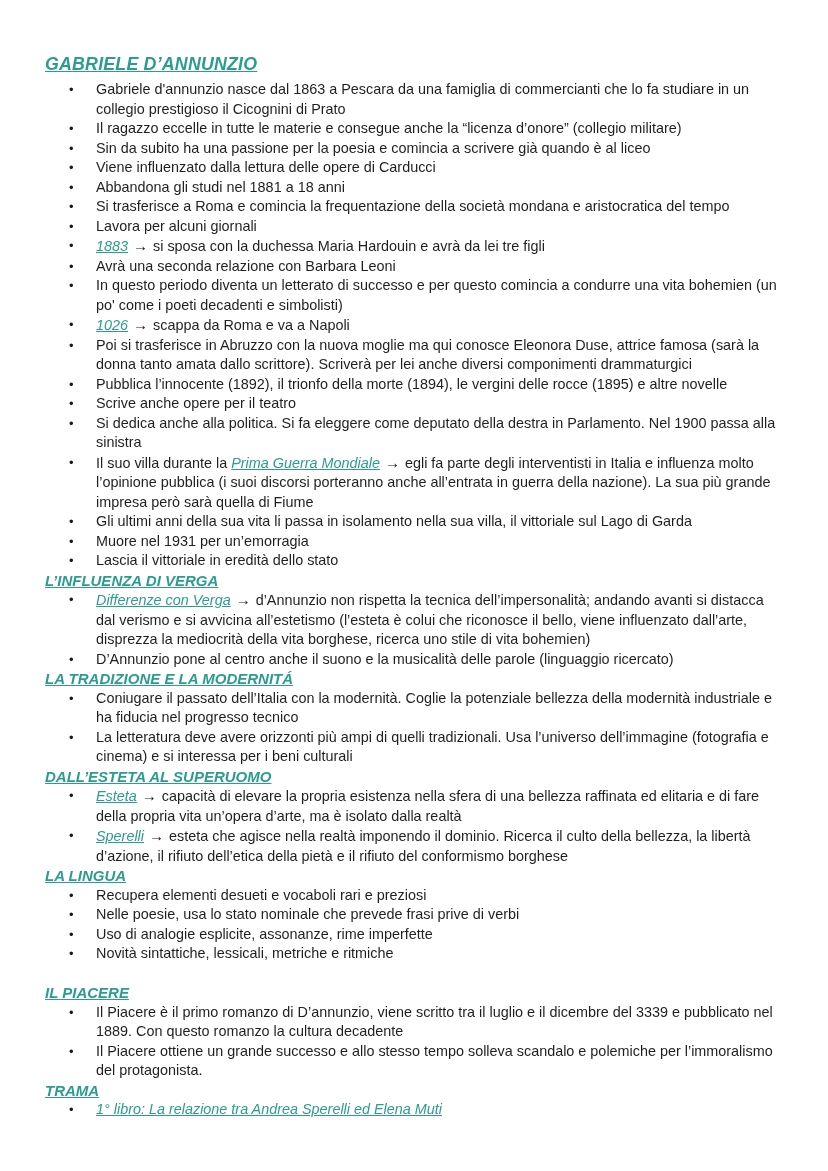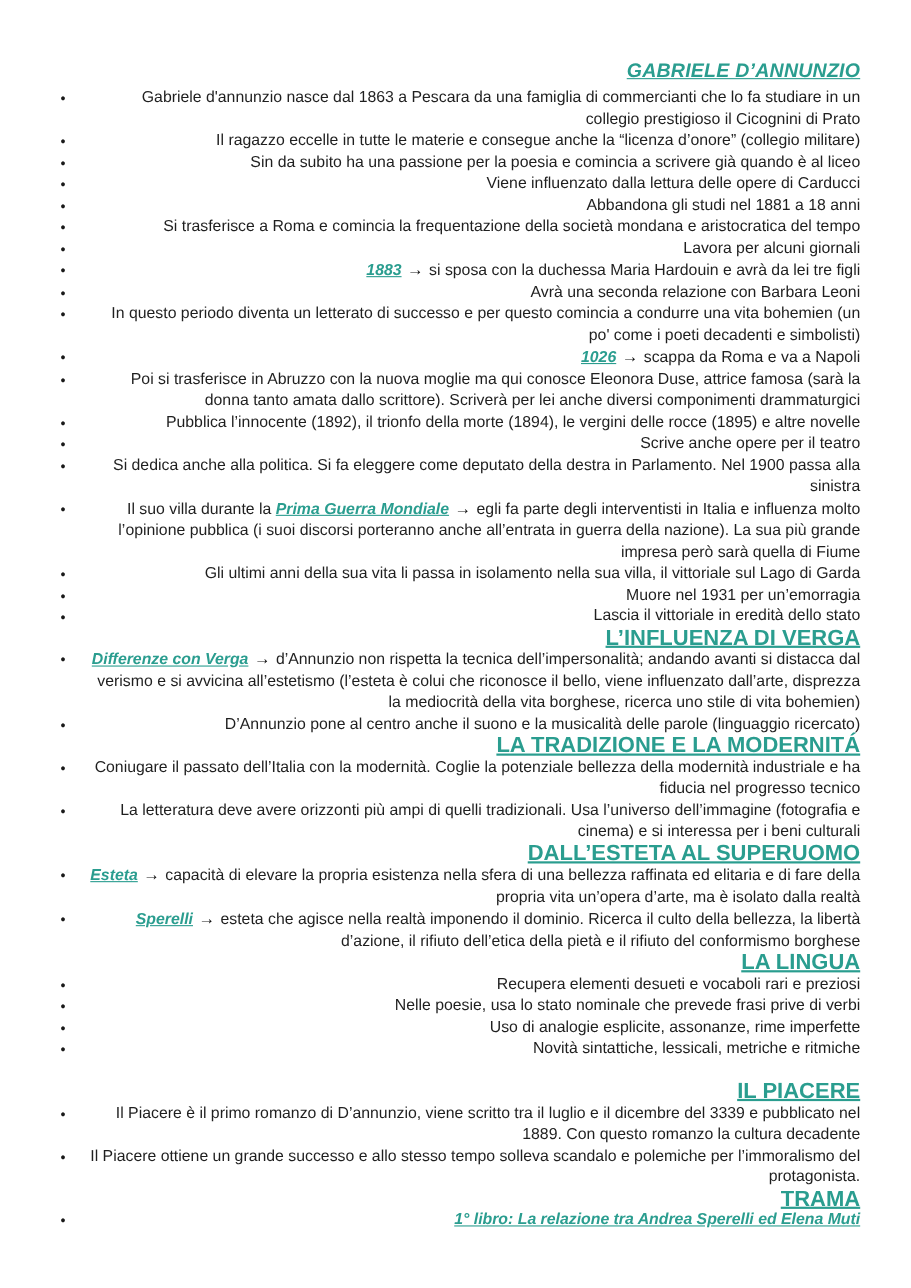--- a/index.html
+++ b/index.html
@@ -1,58 +1,58 @@
 <!DOCTYPE html>
 <html lang="it" style="--accent: #2a9d8f; --text: #1f1f1f;"><head>
 <meta charset="utf-8">
 <style>
   html,body { margin:0; padding:0; background:#ffffff; }
   .page {
     position:relative;
     width:828px; height:1171px;
     background:#ffffff;
     box-sizing:border-box;
-    padding:52px 46px 0 31px;
+    padding:52px 46px 0 45px;
     font-family:"Liberation Sans", sans-serif;
     color:var(--text,#1f1f1f);
     overflow:hidden;
-    text-align:right;
   }
   .title {
     color:var(--accent,#2a9d8f);
     font-size:17.8px;
     font-weight:bold;
     font-style:italic;
     text-decoration:underline;
     line-height:24px;
     margin:0 0 4px 0;
     letter-spacing:.2px;
   }
   .heading {
     color:var(--accent,#2a9d8f);
-    font-size:20px;
+    font-size:15px;
     font-weight:bold;
+    font-style:italic;
     text-decoration:underline;
     line-height:19.5px;
   }
   ul.bullets { margin:0; padding:0; list-style:none; }
   ul.bullets li {
     position:relative;
     padding-left:51px;
     font-size:14.4px;
     line-height:19.5px;
   }
   ul.bullets li .marker {
     position:absolute; left:24px; top:0;
     font-size:13px; line-height:19.5px;
     color:#1a1a1a;
   }
   .accent {
     color:var(--accent,#2a9d8f);
-    font-weight:bold;
+    font-weight:normal;
     font-style:italic;
     text-decoration:underline;
   }
   .arrow {
     font-weight:bold;
     color:#111;
     margin:0 5px;
     font-size:15px;
   }
   .spacer { height:19.5px; }

